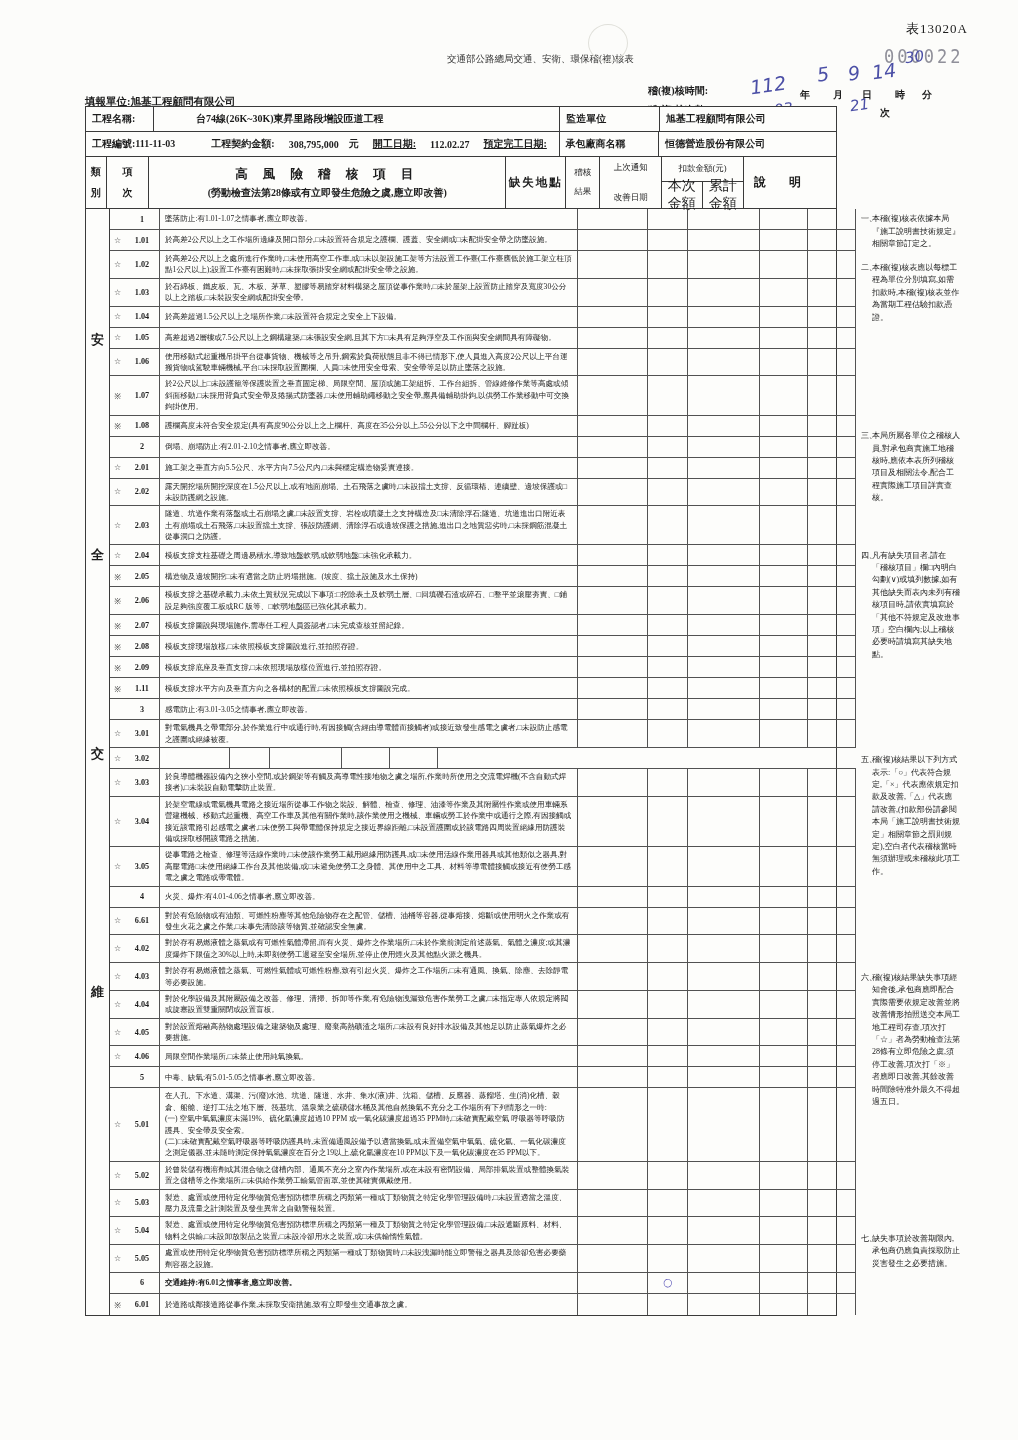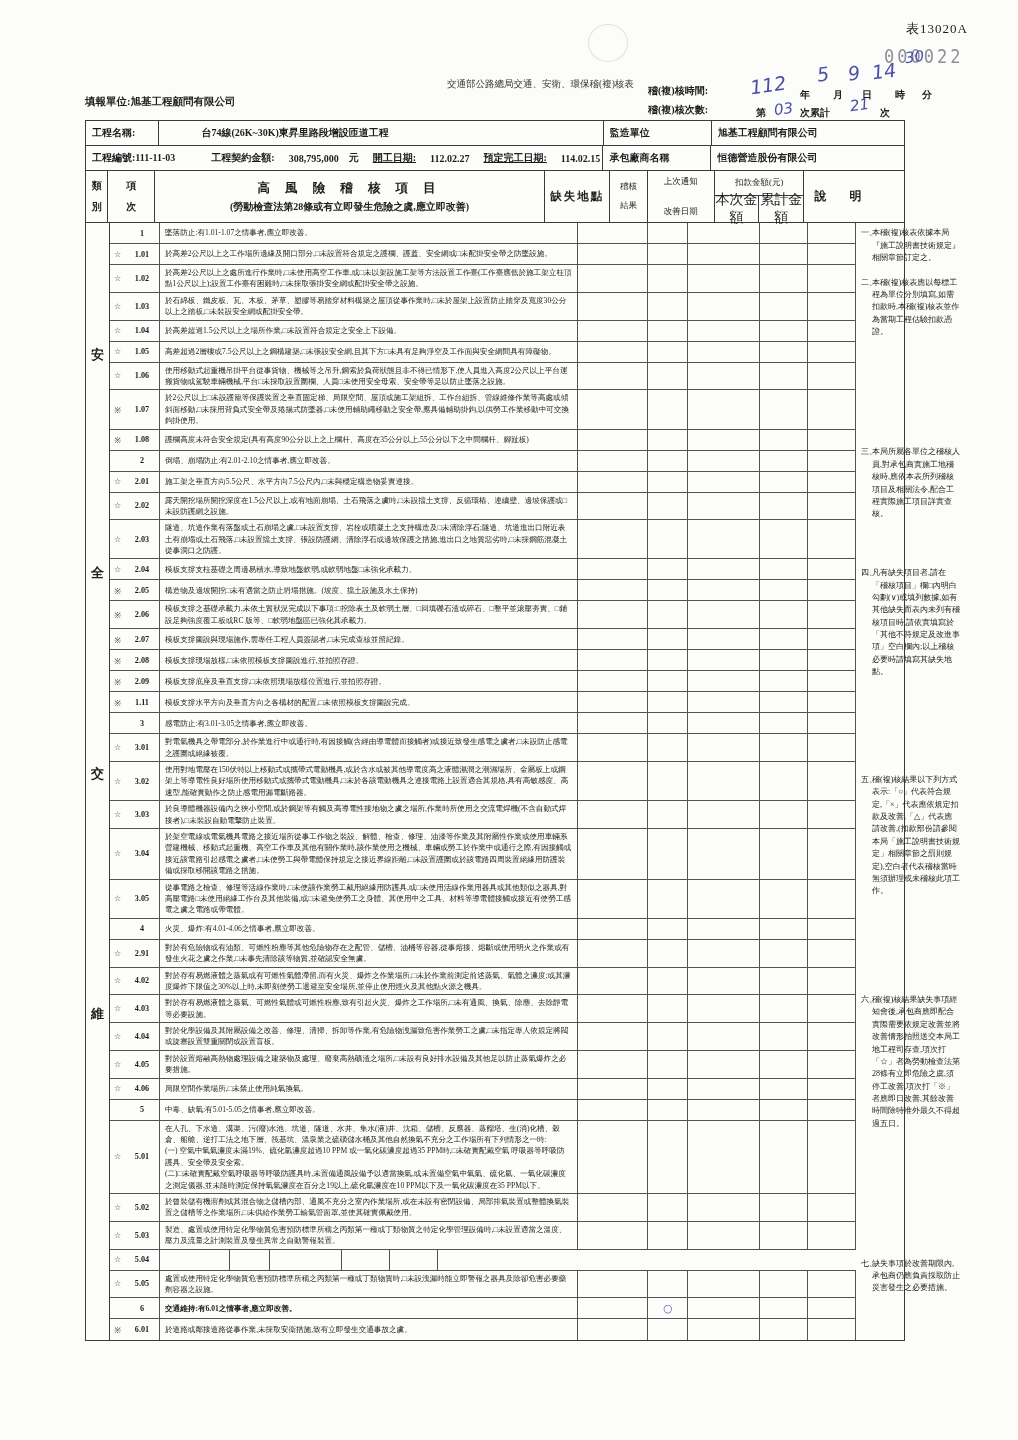--- a/index.html
+++ b/index.html
@@ -3,34 +3,34 @@
 <meta charset="utf-8">
 <style>
   html,body{margin:0;padding:0;background:#e8e8e6;}
   .page{position:relative;width:1018px;height:1440px;margin:0 auto;background:#fcfcfa;
         font-family:"Liberation Serif","DejaVu Serif",serif;color:#1c1c1c;overflow:hidden;}
 
   
   .form-code{position:absolute;top:20px;left:906px;font-size:13px;letter-spacing:1px;}
   .stamp{position:absolute;top:46px;left:884px;font-family:"DejaVu Sans Mono",monospace;
          font-size:17px;color:#90909a;letter-spacing:3px;transform:scaleY(1.18);}
-  .doc-title{position:absolute;top:78px;left:447px;font-size:9.5px;color:#333;}
+  .doc-title{position:absolute;top:53px;left:447px;font-size:9.5px;color:#333;}
   .punch{position:absolute;top:24px;left:588px;width:38px;height:36px;border:1.5px solid #dedeb_
          ;border:1.5px solid #dedeD8;border-radius:50%;}
   .punch{border:1.5px solid #e0e0da;}
   .reporting-unit{position:absolute;top:95px;left:85px;font-size:10.5px;font-weight:bold;}
 
   .meta-label{position:absolute;font-size:10px;font-weight:bold;}
   .unit{position:absolute;font-size:10px;font-weight:bold;}
   .hw{position:absolute;color:#4b4fa6;font-family:"DejaVu Sans",sans-serif;font-style:italic;
       font-size:19px;transform:rotate(-8deg);}
   .hw.small{font-size:15px;}
 
   
-  .form-table{position:absolute;top:120px;left:85px;width:820px;border:1.2px solid #3a3a3a;
+  .form-table{position:absolute;top:106px;left:85px;width:752px;border:1.2px solid #3a3a3a;
               box-sizing:border-box;background:#fdfdfb;}
   .form-table *{box-sizing:border-box;}
 
   .info-row{display:flex;height:25px;border-bottom:1px solid #3a3a3a;}
   .info-row .cell{display:flex;align-items:center;padding:0 6px;font-size:10px;font-weight:bold;
                   border-right:1px solid #3a3a3a;overflow:hidden;white-space:nowrap;}
   .info-row .cell:last-child{border-right:none;}
   .w-proj-label{width:78px;}
   .w-proj-name{width:477px;}
   .w-sup-label{width:115px;}
@@ -513,23 +513,20 @@
       <div class="cell-prev"></div>
       <div class="cell-cur"></div>
       <div class="cell-tot"></div>
     </div>
 
     <div class="item-row">
       <div class="cell-item">
         <span class="star">☆</span>
         <span class="num">3.02</span>
       </div>
-      <div class="cell-content">
-              <span>使用對地電壓在150伏特以上移動式或攜帶式電動機具,或於含水或被其他導電度高之液體濕潤之潮濕場所、金屬板上或鋼架上等導電性良好場所使用移動式或攜帶式電動機具,□未於各該電動機具之連接電路上設置適合其規格,具有高敏感度、高速型,能確實動作之防止感電用漏電斷路器。</span>
-            </div>
       <div class="cell-loc"></div>
       <div class="cell-result"></div>
       <div class="cell-prev"></div>
       <div class="cell-cur"></div>
       <div class="cell-tot"></div>
     </div>
 
     <div class="item-row">
       <div class="cell-item">
         <span class="star">☆</span>
@@ -586,21 +583,21 @@
       <div class="cell-loc"></div>
       <div class="cell-result"></div>
       <div class="cell-prev"></div>
       <div class="cell-cur"></div>
       <div class="cell-tot"></div>
     </div>
 
     <div class="item-row">
       <div class="cell-item">
         <span class="star">☆</span>
-        <span class="num">2.91</span>
+        <span class="num">6.61</span>
       </div>
       <div class="cell-content">
               <span>對於有危險物或有油類、可燃性粉塵等其他危險物存在之配管、儲槽、油桶等容器,從事熔接、熔斷或使用明火之作業或有發生火花之虞之作業,□未事先清除該等物質,並確認安全無虞。</span>
             </div>
       <div class="cell-loc"></div>
       <div class="cell-result"></div>
       <div class="cell-prev"></div>
       <div class="cell-cur"></div>
       <div class="cell-tot"></div>
     </div>
@@ -740,20 +737,23 @@
       <div class="cell-prev"></div>
       <div class="cell-cur"></div>
       <div class="cell-tot"></div>
     </div>
 
     <div class="item-row">
       <div class="cell-item">
         <span class="star">☆</span>
         <span class="num">5.04</span>
       </div>
+      <div class="cell-content">
+              <span>製造、處置或使用特定化學物質危害預防標準所稱之丙類第一種及丁類物質之特定化學管理設備,□未設遮斷原料、材料、物料之供輸,□未設卸放製品之裝置,□未設冷卻用水之裝置,或□未供輸惰性氣體。</span>
+            </div>
       <div class="cell-loc"></div>
       <div class="cell-result"></div>
       <div class="cell-prev"></div>
       <div class="cell-cur"></div>
       <div class="cell-tot"></div>
     </div>
 
     <div class="item-row">
       <div class="cell-item">
         <span class="star">☆</span>

